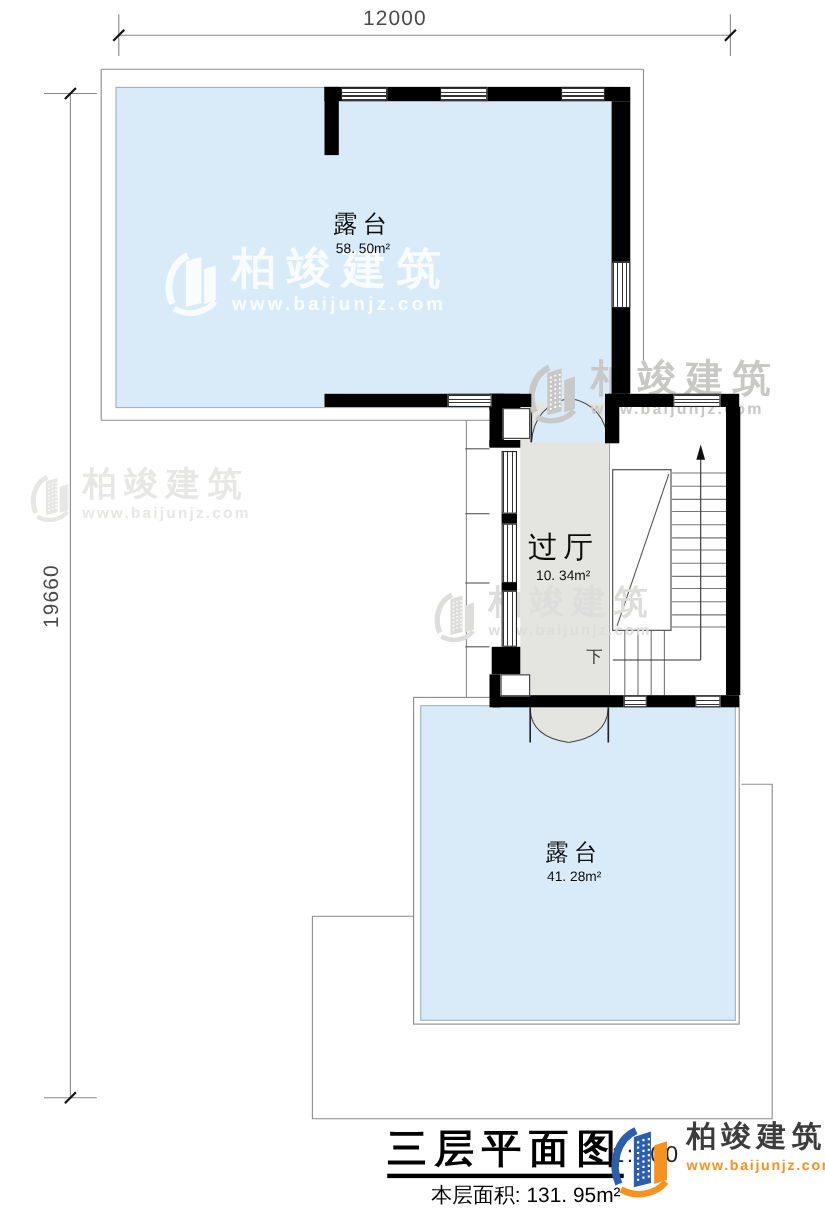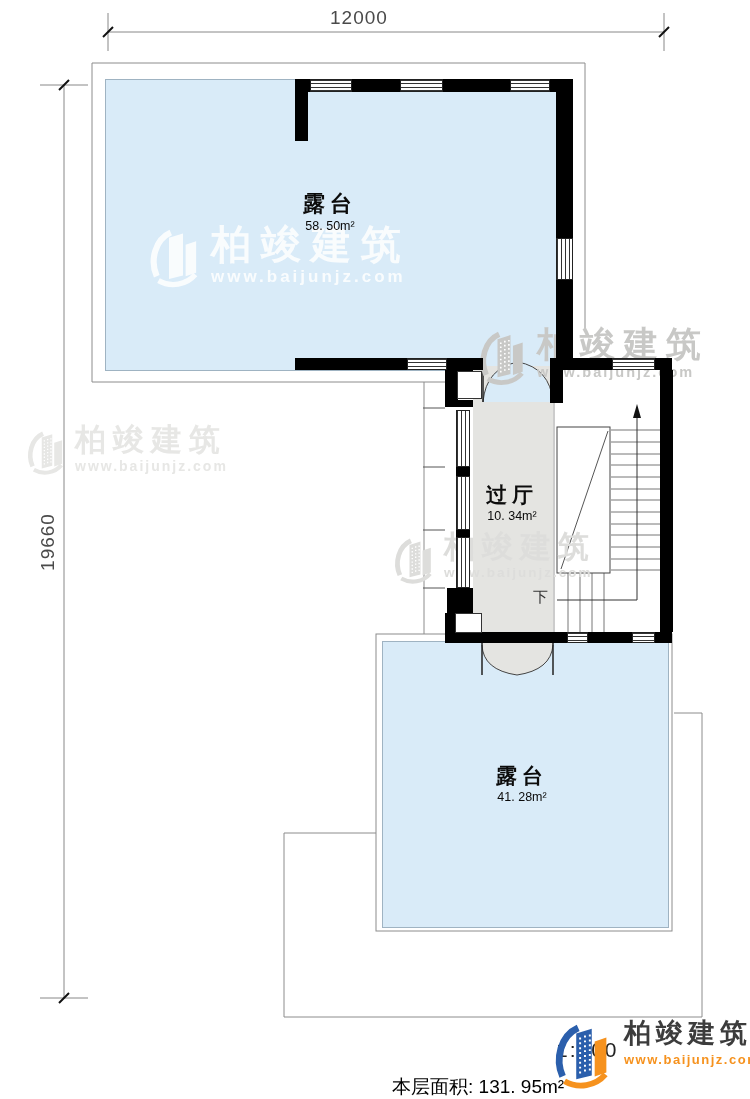--- a/index.html
+++ b/index.html
@@ -17,21 +17,21 @@
   .wm .wm-brand{font-weight:bold;line-height:1;white-space:nowrap;}
   .wm .wm-url{font-weight:bold;line-height:1;margin-top:4px;white-space:nowrap;}
   
   .w{position:absolute;background:#000;z-index:4;}
   .win{position:absolute;z-index:4;background-color:#fff;border:1px solid #222;box-sizing:border-box;}
   .win-h{background-image:repeating-linear-gradient(to bottom,#333 0px,#333 1px,transparent 1px,transparent 3.4px);}
   .win-v{background-image:repeating-linear-gradient(to right,#333 0px,#333 1px,transparent 1px,transparent 4px);}
   .flue{position:absolute;z-index:4;background:#fff;border:1px solid #333;box-sizing:border-box;}
   
   .roomlabel{position:absolute;z-index:5;text-align:center;color:#0b0b0b;}
-  .roomlabel .rname{font-size:22px;font-weight:bold;letter-spacing:5px;line-height:1.1;}
+  .roomlabel .rname{font-size:22px;font-weight:normal;letter-spacing:5px;line-height:1.1;}
   .roomlabel .rarea{font-size:12.5px;margin-top:3px;letter-spacing:0px;}
   .dimtext{position:absolute;z-index:5;color:#4a4a4a;font-size:19px;letter-spacing:1px;}
   .downlabel{position:absolute;z-index:5;color:#333;font-size:15px;}
   
   .title-main{position:absolute;z-index:6;font-size:36px;font-weight:bold;letter-spacing:7px;
               color:#000;border-bottom:4px solid #000;padding-bottom:5px;line-height:1;}
   .title-scale{position:absolute;z-index:5;font-size:21px;color:#222;letter-spacing:2px;}
   .title-area{position:absolute;z-index:6;font-size:19px;color:#000;}
   .logo{position:absolute;z-index:7;display:flex;align-items:flex-start;gap:4px;}
   .logo .lg-brand{font-size:27px;font-weight:bold;color:#3C3C3C;letter-spacing:5px;line-height:1;}
@@ -222,34 +222,35 @@
   <div class="w" style="left:456px;top:530px;width:14px;height:7px;"></div>
 
   <div class="flue" style="left:457px;top:371px;width:25px;height:28px;"></div>
   <div class="flue" style="left:455px;top:613px;width:27px;height:20px;"></div>
 
   <div class="roomlabel" style="left:265px;top:192px;width:130px;">
     <div class="rname">露台</div>
     <div class="rarea">58. 50m²</div>
   </div>
   <div class="roomlabel" style="left:452px;top:483px;width:120px;">
-    <div class="rname" style="font-size:21px;">过厅</div>
+    <div class="rname" style="font-size:27px;">过厅</div>
     <div class="rarea">10. 34m²</div>
   </div>
   <div class="roomlabel" style="left:462px;top:764px;width:120px;">
     <div class="rname" style="font-size:21px;">露台</div>
     <div class="rarea">41. 28m²</div>
   </div>
 
   <div class="downlabel" style="left:533px;top:588px;">下</div>
 
   <div class="dimtext" style="left:330px;top:7px;width:130px;text-align:left;">12000</div>
   <div class="dimtext" style="left:0px;top:530px;width:100px;text-align:center;transform:translateX(-1px) rotate(-90deg);transform-origin:50px 12px;">19660</div>
 
   <div class="title-scale" style="left:556px;top:1038px;">1:100</div>
+  <div class="title-main" style="left:352px;top:1026px;">三层平面图</div>
   <div class="title-area" style="left:392px;top:1074px;">
     <span>本层面积:</span>
     <span>131. 95m²</span>
   </div>
   <div class="logo" style="left:548px;top:1020px;">
     <svg width="72" height="70">
         <use href="#bj-icon-color"></use>
       </svg>
     <div style="display:flex;flex-direction:column;">
       <span class="lg-brand">柏竣建筑</span>

